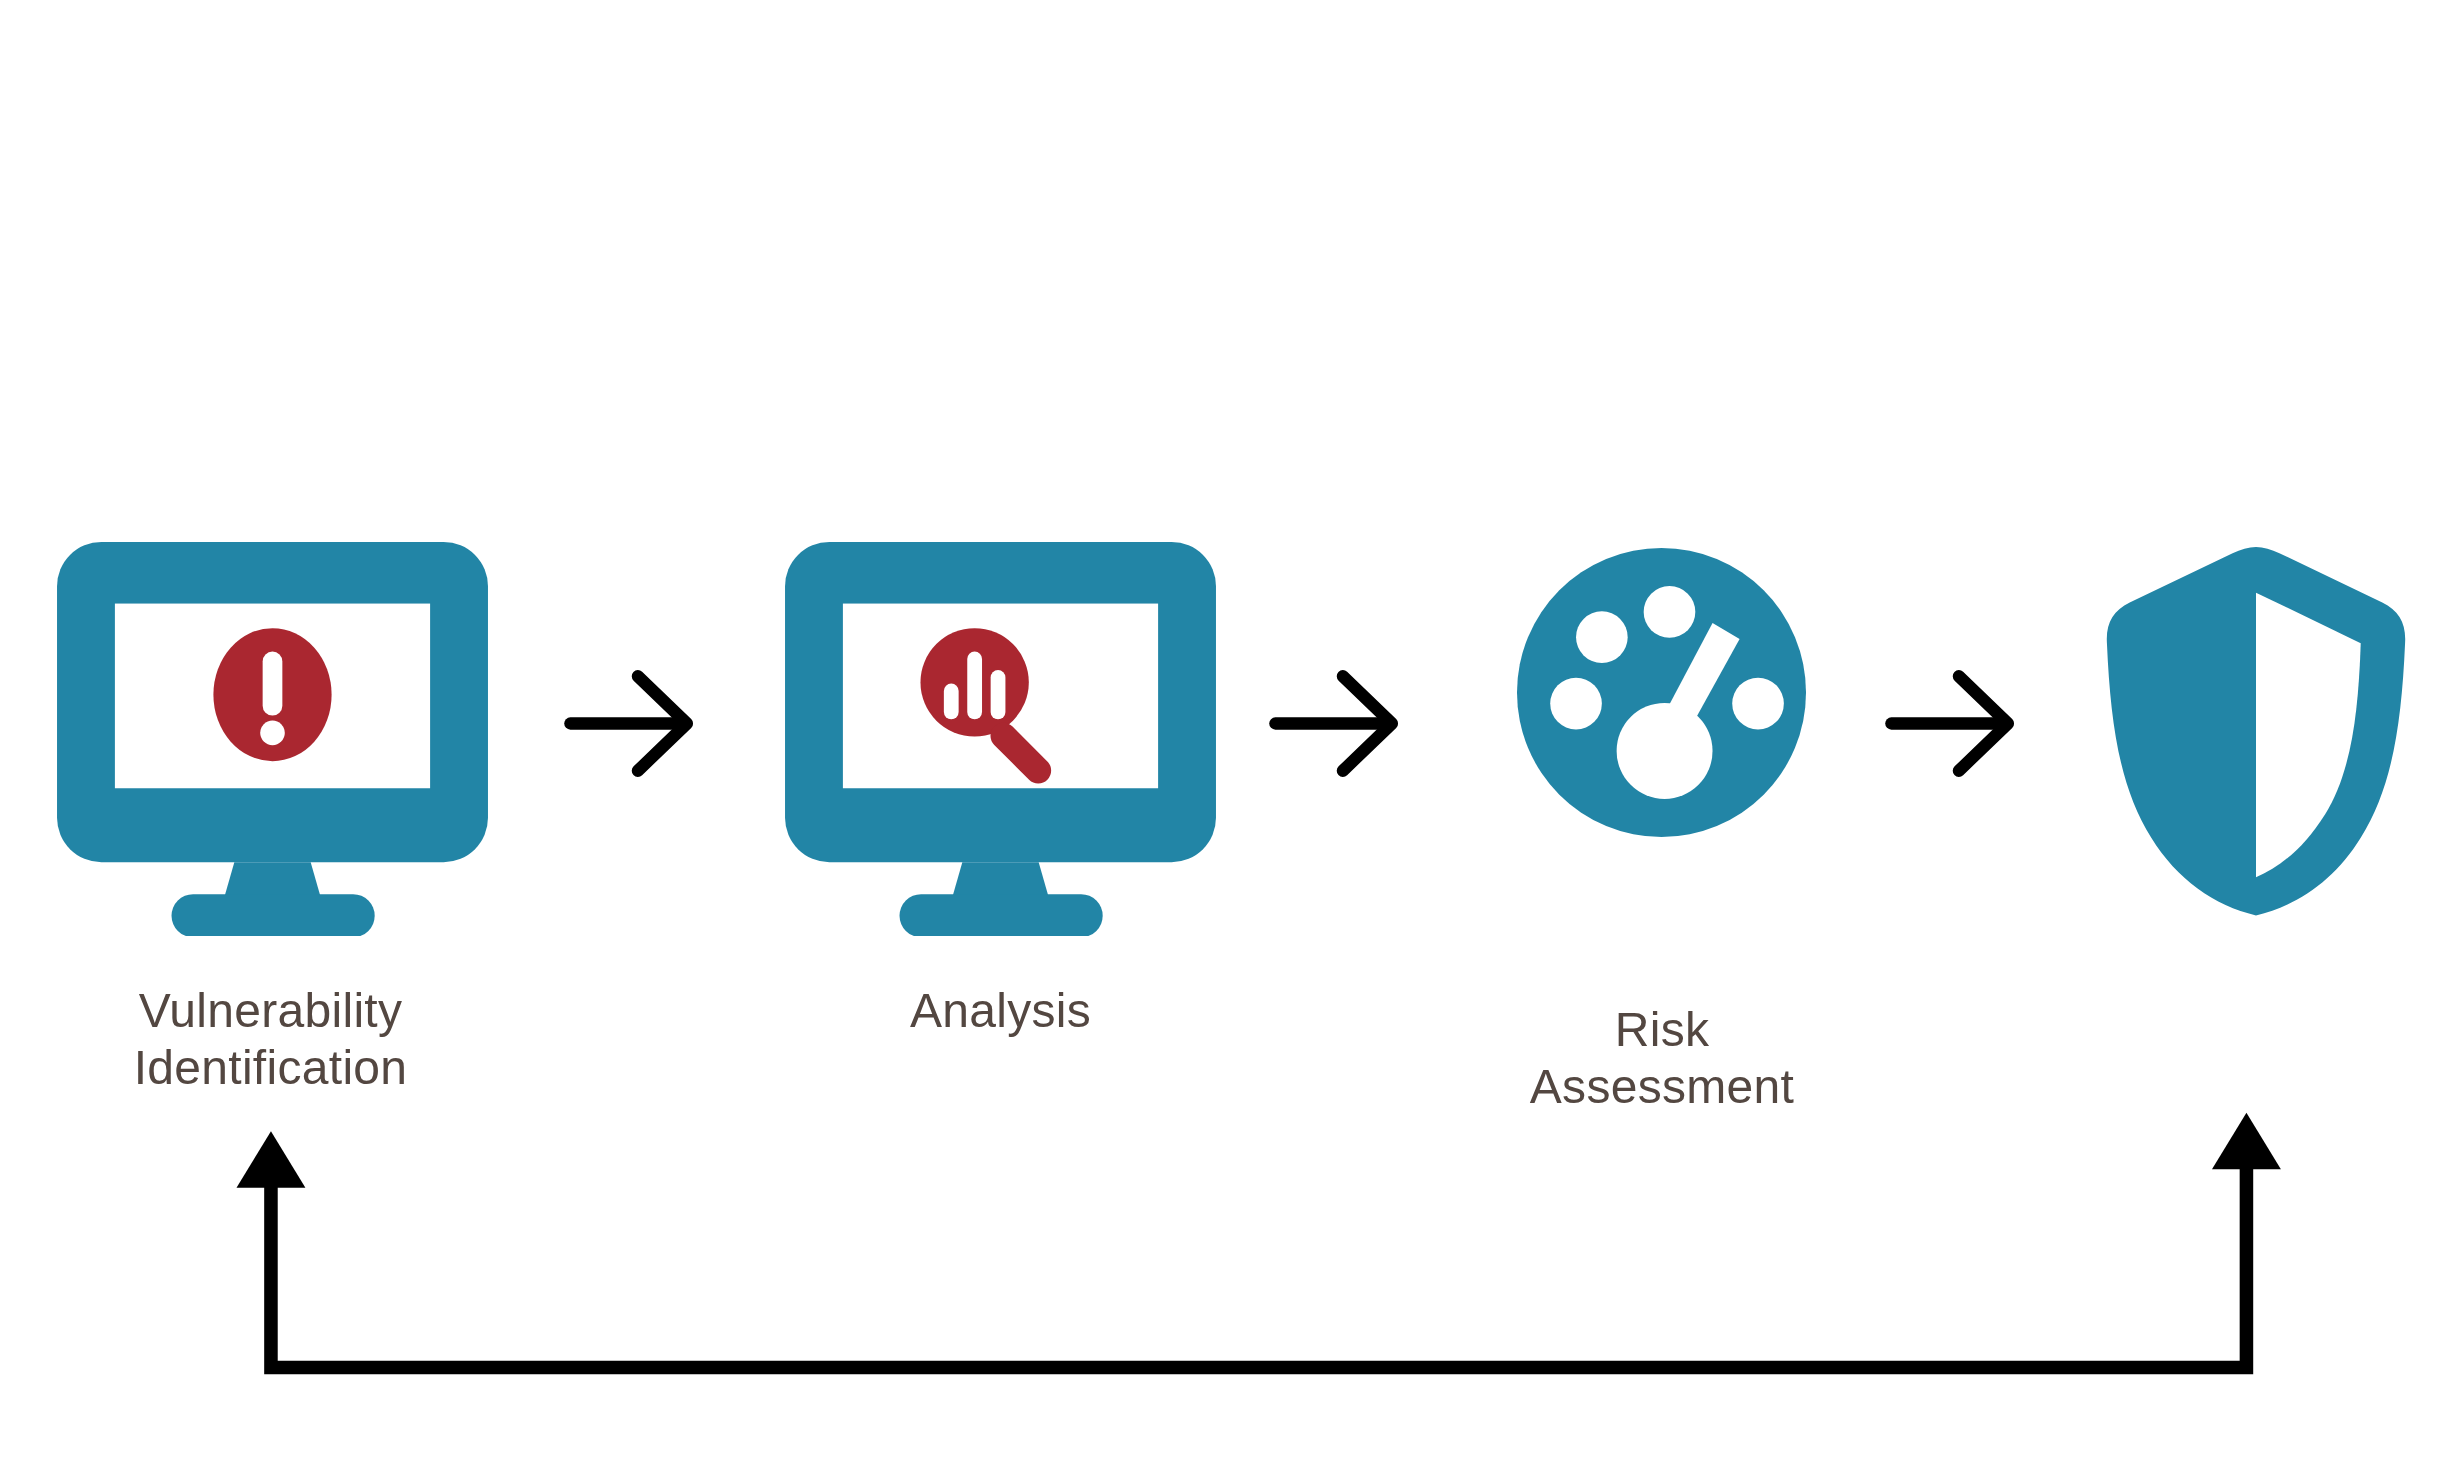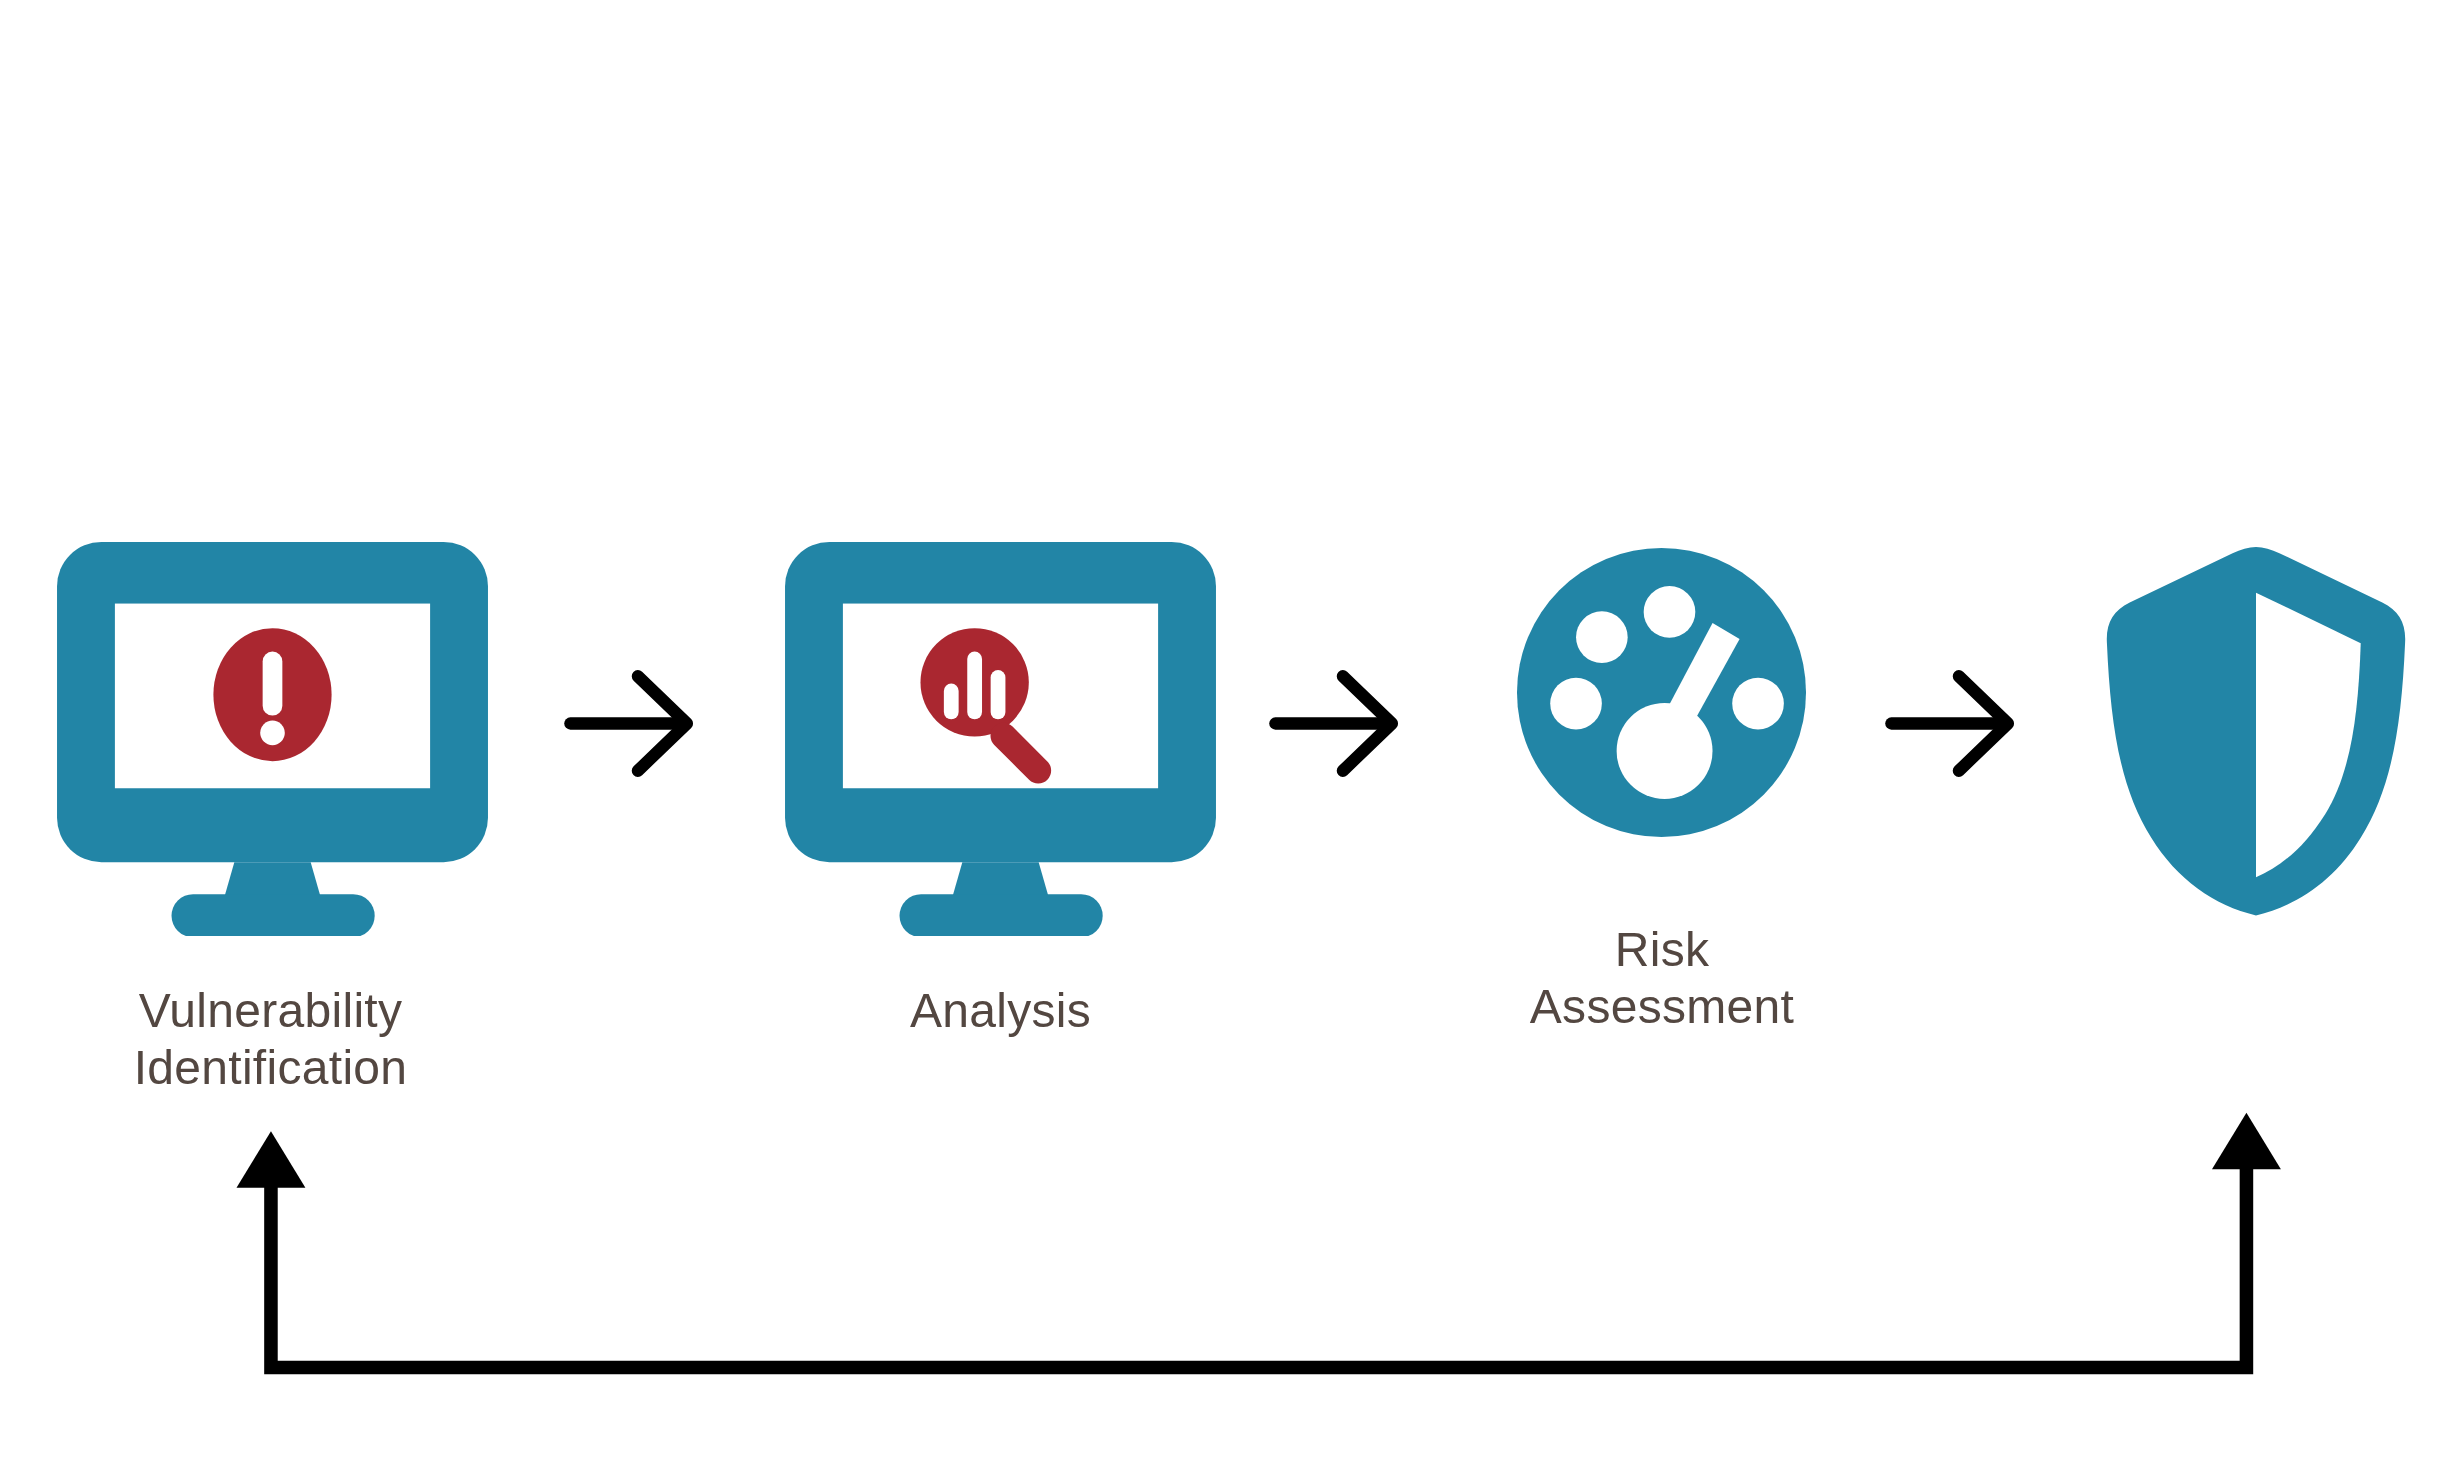--- a/index.html
+++ b/index.html
@@ -130,21 +130,21 @@
         <polyline points="122,18 202,95 122,172"></polyline>
       </g>
     </svg>
   </div>
 
   <div class="node-label" style="left:55px; top:982px; width:431px;">Vulnerability
 Identification</div>
 
   <div class="node-label" style="left:785px; top:982px; width:431px;">Analysis</div>
 
-  <div class="node-label" style="left:1465px; top:921px; width:394px;">Risk
+  <div class="node-label" style="left:1465px; top:1001px; width:394px;">Risk
 Assessment</div>
 
 
   <svg class="feedback" width="2462" height="1477" viewBox="0 0 4000 2400">
     <g fill="none" stroke="#000000" stroke-width="22">
       <path d="M 3650 1860 L 3650 2222 L 440 2222 L 440 1890"></path>
     </g>
     <polygon points="440,1838 384,1930 496,1930" fill="#000000"></polygon>
     <polygon points="3650,1808 3594,1900 3706,1900" fill="#000000"></polygon>
   </svg>

